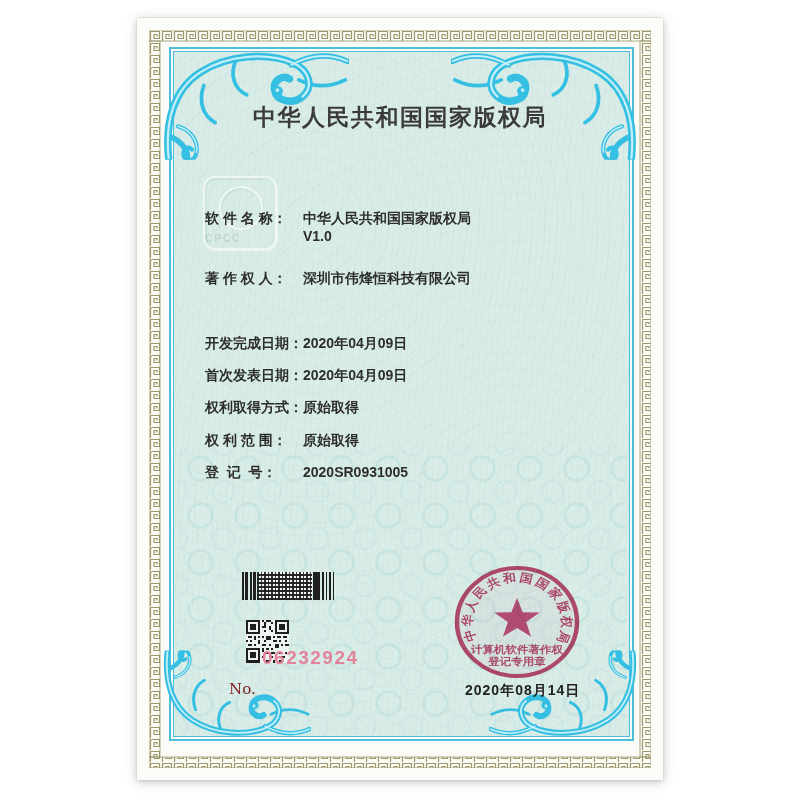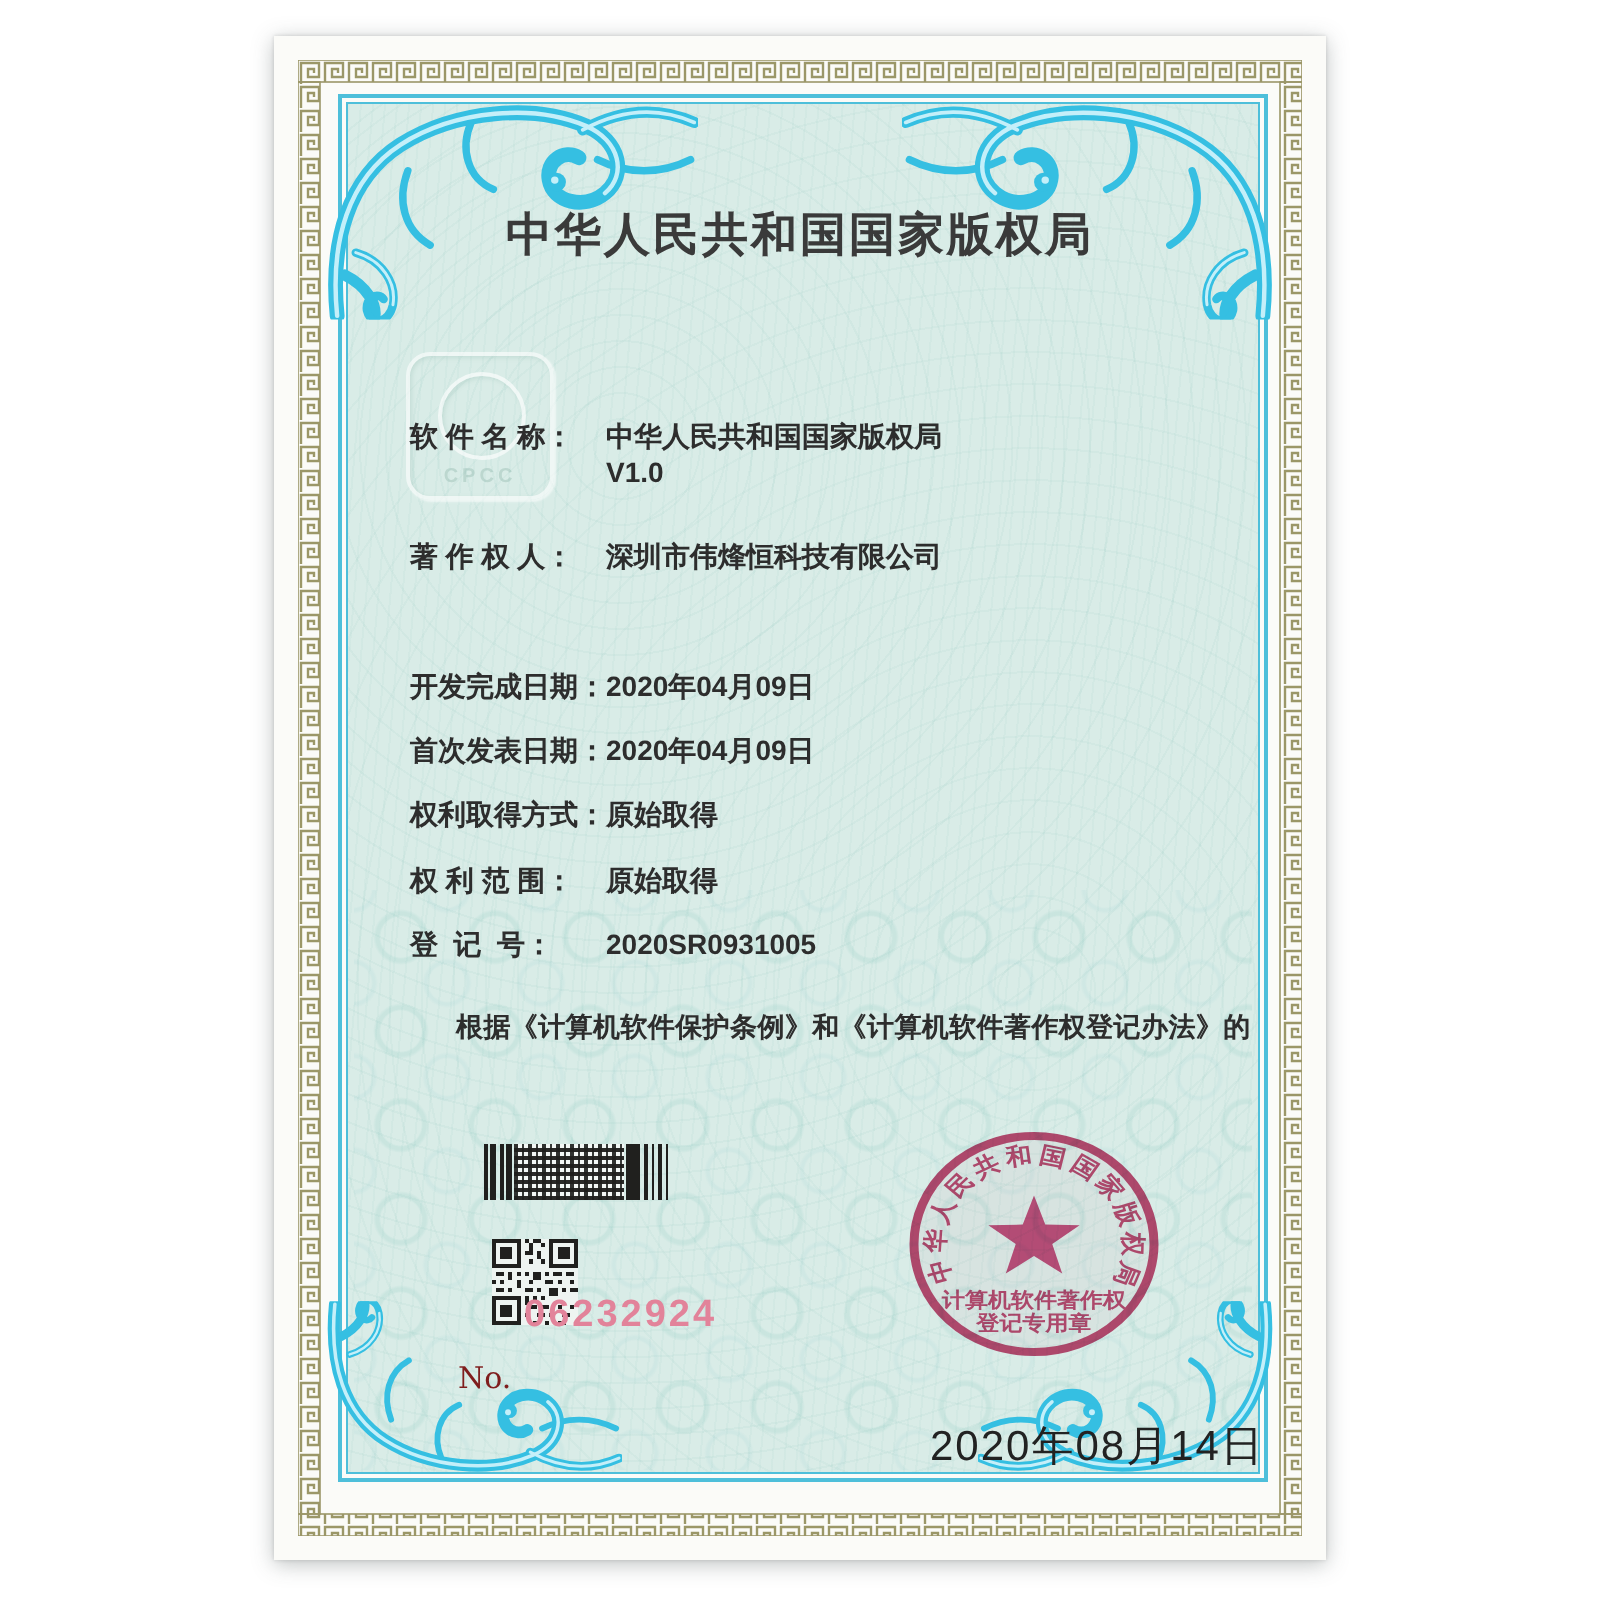--- a/index.html
+++ b/index.html
@@ -25,21 +25,21 @@
     background-image:
       radial-gradient(circle 15px at center, rgba(255,255,255,0) 10px, rgba(125,195,185,.30) 11px, rgba(125,195,185,.30) 12.5px, rgba(255,255,255,0) 14px),
       radial-gradient(circle 15px at center, rgba(125,200,205,0) 9px, rgba(125,195,200,.18) 10px, rgba(125,195,200,.18) 11px, rgba(255,255,255,0) 12.5px);
     background-size:47px 47px,47px 47px;background-position:0 0,23px 23px;}
   
   .watermark{position:absolute;left:66px;top:158px;width:70px;height:70px;border-radius:12px;
     border:2px solid rgba(255,255,255,.85);
     box-shadow:inset 1px 1px 2px rgba(160,195,185,.5), 1px 1px 1px rgba(255,255,255,.8);opacity:.7;}
   .watermark .circ{position:absolute;left:14px;top:8px;width:40px;height:40px;border-radius:50%;
     border:2px solid rgba(255,255,255,.9);box-shadow:inset 1px 1px 2px rgba(160,195,185,.5);}
-  .watermark .cpcc{position:absolute;left:0;right:0;bottom:4px;text-align:center;
+  .watermark .cpcc{position:absolute;left:0;right:0;bottom:4px;
     font-size:10px;letter-spacing:2px;color:rgba(140,180,170,.55);font-weight:bold;}
   
   .fl{position:absolute;pointer-events:none;}
   .fl.tl{left:26px;top:30px;width:186px;height:112px;}
   .fl.tr{right:26px;top:30px;width:186px;height:112px;transform:scaleX(-1);}
   .fl.bl{left:26px;bottom:40px;width:148px;height:90px;transform:scaleY(-1);}
   .fl.br{right:26px;bottom:40px;width:148px;height:90px;transform:scale(-1,-1);}
   
   .abs{position:absolute;white-space:pre;color:#2e2e2e;}
   .center{left:0;right:0;text-align:center;}
@@ -64,21 +64,21 @@
   .bc-r{width:12px;height:100%;margin-left:2px;
     background:repeating-linear-gradient(90deg,#20201e 0 2px,rgba(0,0,0,0) 2px 4px,#20201e 4px 5px,rgba(0,0,0,0) 5px 7px);}
   
   .qr{position:absolute;left:109px;top:601px;width:43px;height:44px;}
   
   .serial{top:662px;left:92px;font-family:"DejaVu Serif",serif;font-size:15px;color:#7f1d1d;}
   .serialnum{top:629px;left:125px;font-size:19px;letter-spacing:1.5px;color:#e2839a;font-weight:700;}
   
   .seal{position:absolute;left:314px;top:538px;width:132px;height:132px;
     transform:scaleY(.9);opacity:.93;mix-blend-mode:multiply;}
-  .issuedate{top:664px;left:328px;font-size:21px;font-weight:400;letter-spacing:1px;color:#222;margin-top:27px;}
+  .issuedate{top:664px;left:328px;font-size:14px;font-weight:700;letter-spacing:1px;color:#222;}
   .svghide{position:absolute;width:0;height:0;overflow:hidden;}
 </style>
 </head>
 <body>
 
 <svg class="svghide" aria-hidden="true">
   <defs>
     <pattern id="mk" width="12" height="12" patternUnits="userSpaceOnUse">
       <path d="M1.5,12 L1.5,1.5 L10.5,1.5 L10.5,8.5 L5,8.5 L5,4.5 L8,4.5 L8,6.5" fill="none" stroke="#9b9768" stroke-width="1.2"></path>
     </pattern>
@@ -163,21 +163,20 @@
     </div>
     <div class="row" style="top:414px">
       <span class="lab">权 利 范 围：</span>
       <span class="val">原始取得</span>
     </div>
     <div class="row" style="top:446px">
       <span class="lab">登  记  号：</span>
       <span class="val">2020SR0931005</span>
     </div>
 
-    <div class="abs statement" style="left:91px;top:487px">根据《计算机软件保护条例》和《计算机软件著作权登记办法》的</div>
 
     <div class="barcode">
       <div class="bc-l"></div>
       <div class="bc-m"></div>
       <div class="bc-b"></div>
       <div class="bc-r"></div>
     </div>
 
     <svg class="qr" viewBox="0 0 21 21" shape-rendering="crispEdges">
       <rect x="0" y="0" width="21" height="21" fill="#eef4f1"></rect>

